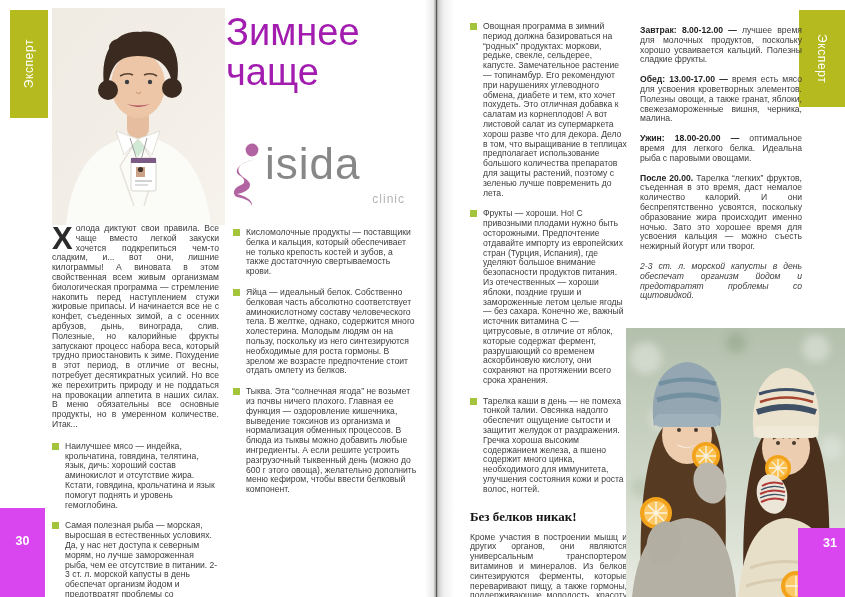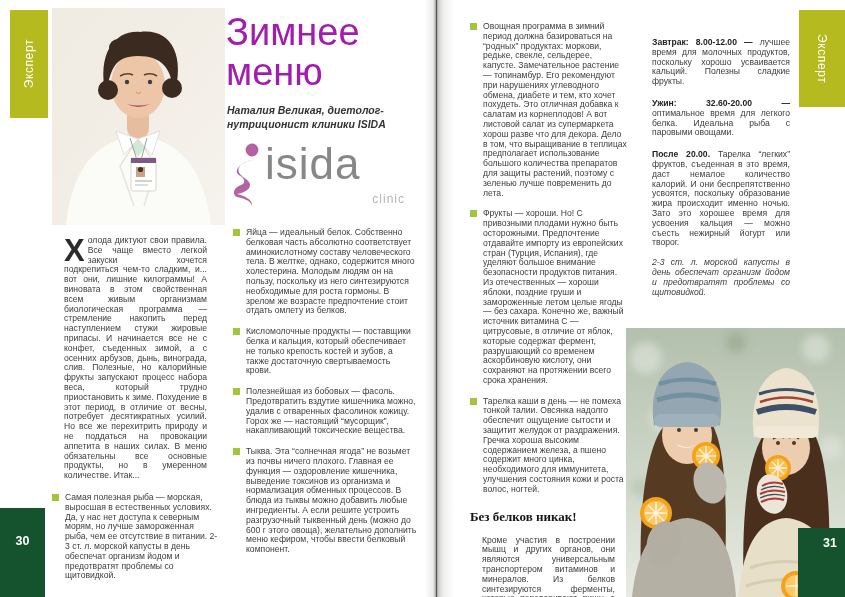--- a/index.html
+++ b/index.html
@@ -11,21 +11,21 @@
       rgba(35,35,30,0.50) 38%, rgba(35,35,30,0.20) 46%, rgba(0,0,0,0.06) 62%, rgba(0,0,0,0) 100%);}
   .gutter::after{content:"";position:absolute;left:11px;top:0;width:1px;height:100%;background:rgba(40,40,35,.55);}
 
   
   .tab{position:absolute;background:#b5ba1f;color:#fff;display:flex;align-items:center;justify-content:center;}
   .tab span{font-size:12px;letter-spacing:.6px;}
   .tab-left{left:10px;top:10px;width:38px;height:108px;}
   .tab-left span{writing-mode:vertical-rl;transform:rotate(180deg);}
   .tab-right{left:799px;top:10px;width:46px;height:97px;}
   .tab-right span{writing-mode:vertical-rl;}
-  .pagenum{position:absolute;background:#14532d;color:#fff;font-weight:bold;font-size:12.5px;
+  .pagenum{position:absolute;background:#d946ef;color:#fff;font-weight:bold;font-size:12.5px;
            display:flex;justify-content:center;}
   .pagenum-left{left:0;top:508px;width:45px;height:89px;padding-top:26px;box-sizing:border-box;}
   .pagenum-right{left:798px;top:528px;width:64px;height:69px;padding-top:8px;box-sizing:border-box;}
 
   
   .title{position:absolute;left:226px;top:12px;width:195px;color:#a21caf;font-size:38px;line-height:40px;}
   .author{position:absolute;left:227px;top:103px;width:190px;font-size:10.5px;line-height:14px;
           font-weight:bold;font-style:italic;color:#333;}
   .logo{position:absolute;left:233px;top:140px;width:190px;height:76px;}
   .logo .mark{position:absolute;left:0;top:2px;}
@@ -36,21 +36,21 @@
   .photo{position:absolute;overflow:hidden;}
   .photo-doctor{left:52px;top:8px;width:173px;height:217px;}
   .photo-winter{left:626px;top:328px;width:219px;height:269px;}
 
   
   .col{position:absolute;font-size:8.6px;line-height:9.8px;color:#3c3c3c;}
   .col-l1{left:52px;top:224px;width:167px;}
   .col-l2{left:233px;top:228px;width:184px;}
   .col-r1{left:470px;top:22px;width:157px;}
   .col-r2{left:640px;top:26px;width:162px;}
-  p{margin:12px;}
+  p{margin:0;}
   .intro{text-align:justify;margin-bottom:12px;}
   .dropcap{float:left;font-size:31px;line-height:27px;font-weight:bold;color:#2b2b2b;padding:1px 3px 0 0;}
   .bullet{position:relative;padding-left:13px;margin-bottom:11px;}
   .sq{position:absolute;left:0;top:1px;width:7px;height:7px;background:#a3c43b;}
   .h{font-size:13px;font-weight:bold;color:#151515;margin:0 0 9px 0;line-height:15px;}
   .h-protein{margin-top:14px;font-family:Liberation Serif, serif;}
   .jtext{text-align:justify;}
   .entry{text-align:justify;margin-bottom:10px;}
   .lead{font-weight:bold;color:#222;}
   .note{text-align:justify;margin-top:3px;font-style:italic;}
@@ -104,44 +104,42 @@
       <rect x="79" y="150" width="25" height="5" fill="#7c5a86"></rect>
       <rect x="84" y="159" width="9" height="10" fill="#caa386"></rect>
       <circle cx="88.5" cy="161.5" r="2.6" fill="#43322a"></circle>
       <rect x="83" y="172" width="17" height="2" fill="#d2d2d2"></rect>
       <rect x="83" y="176" width="13" height="2" fill="#dddddd"></rect>
     </svg>
   </div>
 
   <div class="title">
     <div>Зимнее</div>
-    <div>меню</div>
-  </div>
-
-  <div class="author">Наталия Великая, диетолог-нутриционист клиники ISIDA</div>
+    <div>чаще</div>
+  </div>
+
 
   <div class="logo">
     <svg class="mark" width="28" height="70" viewBox="0 0 28 70">
       <circle cx="19" cy="8" r="6.4" fill="#b263a1"></circle>
       <path d="M25 17 C9 19 2 26 7 32 C11 37 17 38 17 43 C17 48 10 51 4 52 C12 54 20 58 19 64 C18 58 9 56 4 55 C-1 53 0 46 8 43 C13 41 12 36 6 33 C0 29 6 20 25 17 Z" fill="#b263a1"></path>
     </svg>
     <div class="brand">isida</div>
     <div class="sub">clinic</div>
   </div>
 
   <div class="col col-l1">
     <p class="intro"><span class="dropcap">Х</span><span>олода диктуют свои правила. Все чаще вместо легкой закуски хочется подкрепиться чем-то сладким, и... вот они, лишние килограммы! А виновата в этом свойственная всем живым организмам биологическая программа — стремление накопить перед наступлением стужи жировые припасы. И начинается все не с конфет, съеденных зимой, а с осенних арбузов, дынь, винограда, слив. Полезные, но калорийные фрукты запускают процесс набора веса, который трудно приостановить к зиме. Похудение в этот период, в отличие от весны, потребует десятикратных усилий. Но все же перехитрить природу и не поддаться на провокации аппетита в наших силах. В меню обязательны все основные продукты, но в умеренном количестве. Итак...</span></p>
-    <div class="bullet"><span class="sq"></span></div>
+    <div class="bullet"><span class="sq"></span><span>Наилучшее мясо — индейка, крольчатина, говядина, телятина, язык, дичь: хороший состав аминокислот и отсутствие жира. Кстати, говядина, крольчатина и язык помогут поднять и уровень гемоглобина.</span></div>
     <div class="bullet"><span class="sq"></span><span>Самая полезная рыба — морская, выросшая в естественных условиях. Да, у нас нет доступа к северным морям, но лучше замороженная рыба, чем ее отсутствие в питании. 2-3 ст. л. морской капусты в день обеспечат организм йодом и предотвратят проблемы со щитовидкой.</span></div>
   </div>
 
   <div class="col col-l2">
+    <div class="bullet"><span class="sq"></span><span>Кисломолочные продукты — поставщики белка и кальция, который обеспечивает не только крепость костей и зубов, а также достаточную свертываемость крови.</span></div>
     <div class="bullet"><span class="sq"></span><span>Яйца — идеальный белок. Собственно белковая часть абсолютно соответствует аминокислотному составу человеческого тела. В желтке, однако, содержится много холестерина. Молодым людям он на пользу, поскольку из него синтезируются необходимые для роста гормоны. В зрелом же возрасте предпочтение стоит отдать омлету из белков.</span></div>
-    <div class="bullet"><span class="sq"></span><span>Кисломолочные продукты — поставщики белка и кальция, который обеспечивает не только крепость костей и зубов, а также достаточную свертываемость крови.</span></div>
-    <div class="bullet"><span class="sq"></span><span>Полезнейшая из бобовых — фасоль. Предотвратить вздутие кишечника можно, удалив с отваренных фасолинок кожицу. Горох же — настоящий “мусорщик”, накапливающий токсические вещества.</span></div>
     <div class="bullet"><span class="sq"></span><span>Тыква. Эта “солнечная ягода” не возьмет из почвы ничего плохого. Главная ее функция — оздоровление кишечника, выведение токсинов из организма и нормализация обменных процессов. В блюда из тыквы можно добавить любые ингредиенты. А если решите устроить разгрузочный тыквенный день (можно до 600 г этого овоща), желательно дополнить меню кефиром, чтобы ввести белковый компонент.</span></div>
   </div>
 
   <div class="pagenum pagenum-left">
     <span>30</span>
   </div>
 
   <div class="gutter"></div>
 
   <div class="tab tab-right">
@@ -151,21 +149,22 @@
   <div class="col col-r1">
     <div class="bullet"><span class="sq"></span><span>Овощная программа в зимний период должна базироваться на “родных” продуктах: моркови, редьке, свекле, сельдерее, капусте. Замечательное растение — топинамбур. Его рекомендуют при нарушениях углеводного обмена, диабете и тем, кто хочет похудеть. Это отличная добавка к салатам из корнеплодов! А вот листовой салат из супермаркета хорош разве что для декора. Дело в том, что выращивание в теплицах предполагает использование большого количества препаратов для защиты растений, поэтому с зеленью лучше повременить до лета.</span></div>
     <div class="bullet"><span class="sq"></span><span>Фрукты — хороши. Но! С привозными плодами нужно быть осторожными. Предпочтение отдавайте импорту из европейских стран (Турция, Испания), где уделяют большое внимание безопасности продуктов питания. Из отечественных — хороши яблоки, поздние груши и замороженные летом целые ягоды — без сахара. Конечно же, важный источник витамина С — цитрусовые, в отличие от яблок, которые содержат фермент, разрушающий со временем аскорбиновую кислоту, они сохраняют на протяжении всего срока хранения.</span></div>
     <div class="bullet"><span class="sq"></span><span>Тарелка каши в день — не помеха тонкой талии. Овсянка надолго обеспечит ощущение сытости и защитит желудок от раздражения. Гречка хороша высоким содержанием железа, а пшено содержит много цинка, необходимого для иммунитета, улучшения состояния кожи и роста волос, ногтей.</span></div>
     <div class="h h-protein">Без белков никак!</div>
     <p class="jtext">Кроме участия в построении мышц и других органов, они являются универсальным транспортером витаминов и минералов. Из белков синтезируются ферменты, которые переваривают пищу, а также гормоны, поддерживающие молодость, красоту и сексуальность. Поэтому белковый компонент должен быть в рационе круглый год — сезонные вариации могут касаться овощей, фруктов, жиров.</p>
   </div>
 
   <div class="col col-r2">
     <p class="entry"><span class="lead">Завтрак: 8.00-12.00 —</span> <span>лучшее время для молочных продуктов, поскольку хорошо усваивается кальций. Полезны сладкие фрукты.</span></p>
-    <p class="entry"><span class="lead">Ужин: 32.60-20.00 —</span> <span>оптимальное время для легкого белка. Идеальна рыба с паровыми овощами.</span></p>
+    <p class="entry"><span class="lead">Обед: 13.00-17.00 —</span> <span>время есть мясо для усвоения кроветворных элементов. Полезны овощи, а также гранат, яблоки, свежезамороженные вишня, черника, малина.</span></p>
+    <p class="entry"><span class="lead">Ужин: 18.00-20.00 —</span> <span>оптимальное время для легкого белка. Идеальна рыба с паровыми овощами.</span></p>
     <p class="entry"><span class="lead">После 20.00.</span> <span>Тарелка “легких” фруктов, съеденная в это время, даст немалое количество калорий. И они беспрепятственно усвоятся, поскольку образование жира происходит именно ночью. Зато это хорошее время для усвоения кальция — можно съесть нежирный йогурт или творог.</span></p>
     <p class="note">2-3 ст. л. морской капусты в день обеспечат организм йодом и предотвратят проблемы со щитовидкой.</p>
   </div>
 
   <div class="photo photo-winter">
     <svg width="219" height="269" viewBox="0 0 219 269">
       <defs>
         <linearGradient id="snowbg" x1="0" y1="0" x2="0" y2="1">
           <stop offset="0" stop-color="#b3c0ac"></stop>
             <stop offset="0.5" stop-color="#ccd5c6"></stop>

